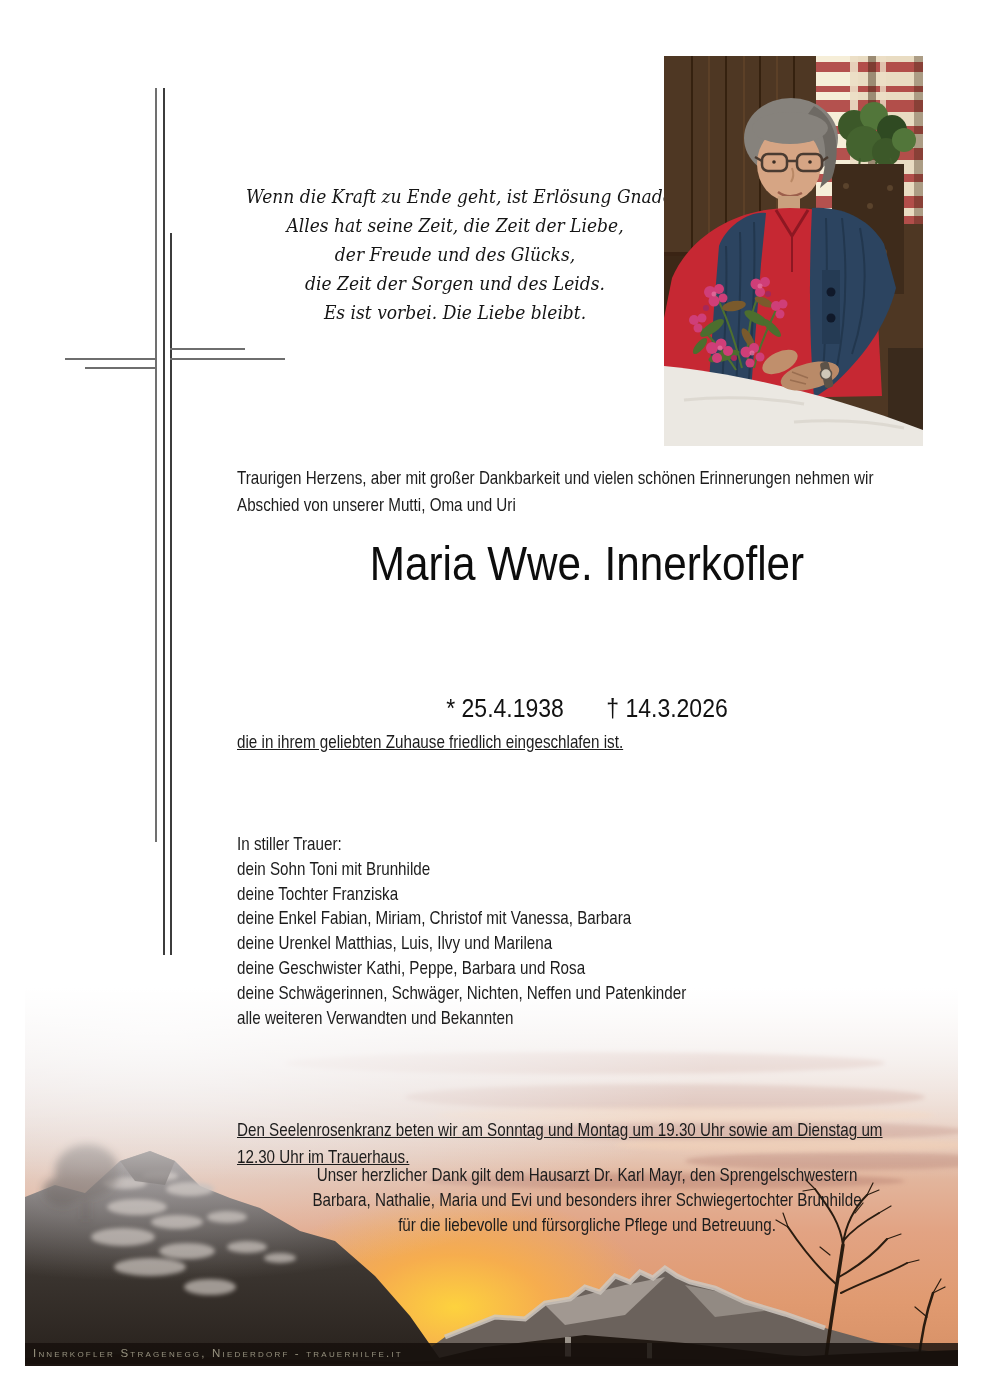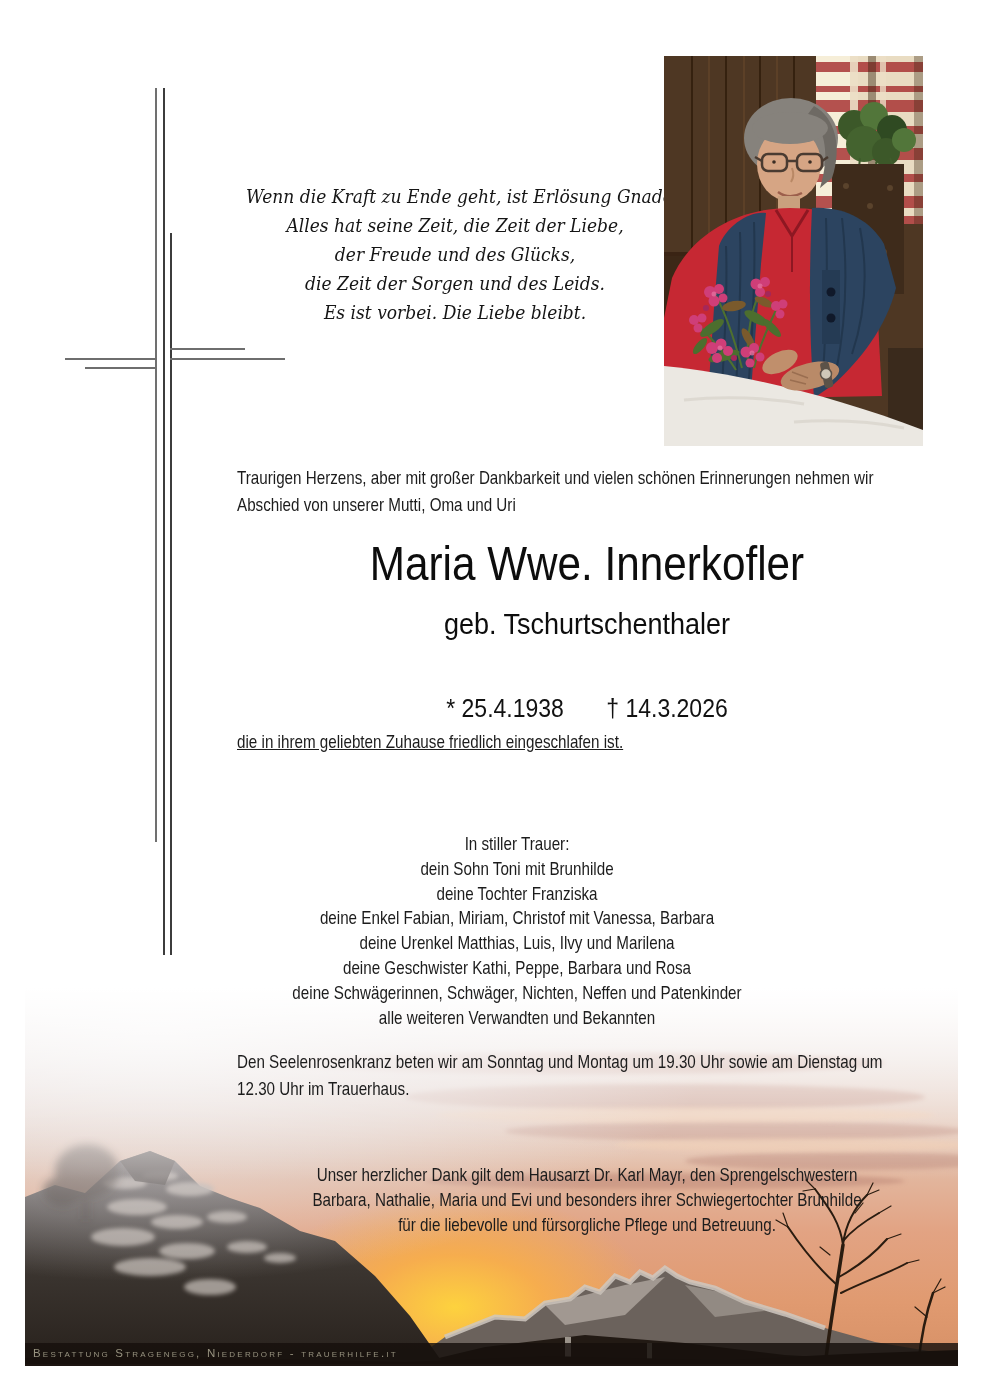--- a/index.html
+++ b/index.html
@@ -148,21 +148,21 @@
         <g stroke-width="1.2">
             <path d="M908,348 l8,-14"></path>
             <path d="M908,348 l12,-6"></path>
             <path d="M902,372 l-12,-10"></path>
           </g>
       </g>
       <path d="M0,421 L0,413 L80,409 L200,413 L380,417 L520,411 L700,415 L820,409 L933,405 L933,421 Z" fill="#1c1410"></path>
     </svg>
     <div class="fade-top"></div>
     <div class="footer-bar">
-      <div class="footer-text">Bestattung Stragenegg, Niederdorf - trauerhilfe.it</div>
+      <div class="footer-text">Innerkofler Stragenegg, Niederdorf - trauerhilfe.it</div>
     </div>
   </div>
 
   <div>
     <div class="xline dark" style="left:155px;top:88px;width:2px;height:754px;background:#707070;"></div>
     <div class="xline dark" style="left:163px;top:88px;width:2px;height:867px;"></div>
     <div class="xline dark" style="left:170px;top:233px;width:2px;height:722px;"></div>
     <div class="xline" style="left:170px;top:348px;width:75px;height:2px;"></div>
     <div class="xline" style="left:65px;top:358px;width:92px;height:2px;"></div>
     <div class="xline" style="left:170px;top:358px;width:115px;height:2px;"></div>
@@ -344,45 +344,42 @@
   </div>
 
   <div class="blk z2" style="top:464px;">
     <div class="ln">Traurigen Herzens, aber mit großer Dankbarkeit und vielen schönen Erinnerungen nehmen wir</div>
     <div class="ln">Abschied von unserer Mutti, Oma und Uri</div>
   </div>
 
   <div class="blk z2" style="top:538px;">
     <div class="cl name-line">Maria Wwe. Innerkofler</div>
   </div>
-  <div class="blk z2" style="top:607px;">
-    <div class="cl maiden-line">geb. Tschurtschenthaler</div>
-  </div>
   <div class="blk z2" style="top:674px;margin-top:19px;">
     <div class="cl dates-line"><span>* 25.4.1938</span><span class="sep"></span><span>† 14.3.2026</span></div>
   </div>
 
   <div class="blk z2" style="top:728px;text-decoration:underline;">
     <div class="ln">die in ihrem geliebten Zuhause friedlich eingeschlafen ist.</div>
   </div>
 
 
-  <div class="blk z2 mour" style="top:832px;text-align:center;">
+  <div class="blk z2 mour" style="top:832px;">
     <div class="ln">In stiller Trauer:</div>
     <div class="ln">dein Sohn Toni mit Brunhilde</div>
     <div class="ln">deine Tochter Franziska</div>
     <div class="ln">deine Enkel Fabian, Miriam, Christof mit Vanessa, Barbara</div>
     <div class="ln">deine Urenkel Matthias, Luis, Ilvy und Marilena</div>
     <div class="ln">deine Geschwister Kathi, Peppe, Barbara und Rosa</div>
     <div class="ln">deine Schwägerinnen, Schwäger, Nichten, Neffen und Patenkinder</div>
     <div class="ln">alle weiteren Verwandten und Bekannten</div>
   </div>
 
 
-  <div class="blk z2" style="top:1048px;">
+  <div class="blk z2" style="top:1116px;text-decoration:underline;">
     <div class="ln">Den Seelenrosenkranz beten wir am Sonntag und Montag um 19.30 Uhr sowie am Dienstag um</div>
     <div class="ln">12.30 Uhr im Trauerhaus.</div>
   </div>
 
   <div class="blk z2 thanks" style="top:1162px;">
     <div class="ln" style="transform:scaleX(0.8);">Unser herzlicher Dank gilt dem Hausarzt Dr. Karl Mayr, den Sprengelschwestern</div>
     <div class="ln" style="transform:scaleX(0.8);">Barbara, Nathalie, Maria und Evi und besonders ihrer Schwiegertochter Brunhilde</div>
     <div class="ln" style="transform:scaleX(0.8);">für die liebevolle und fürsorgliche Pflege und Betreuung.</div>
   </div>
 

